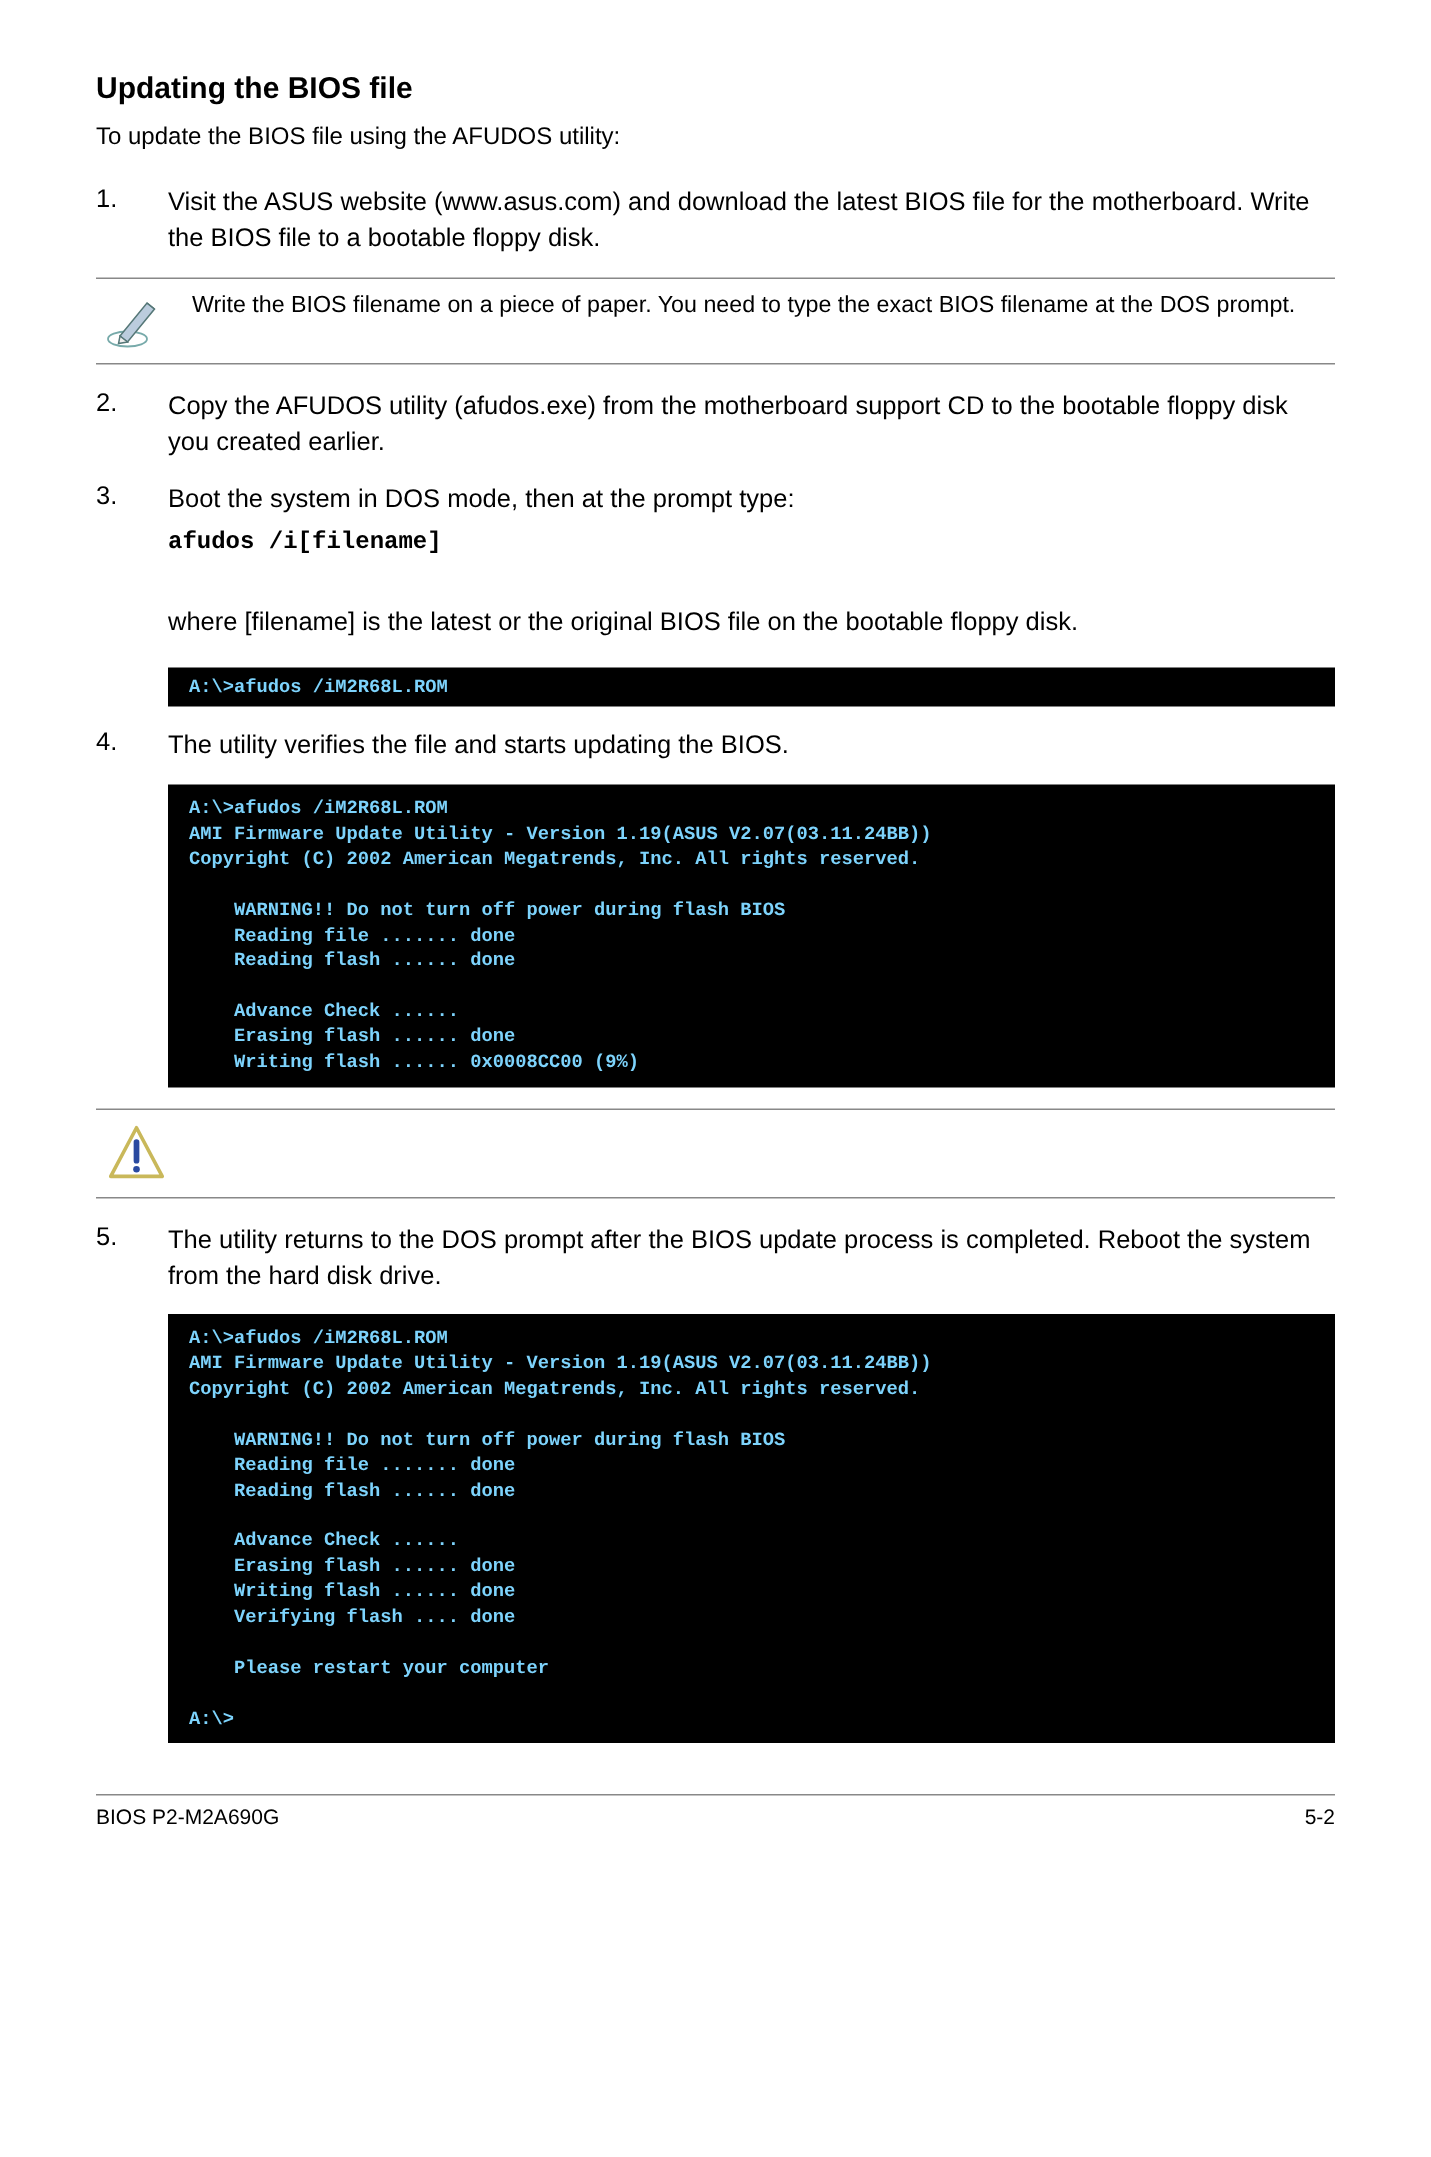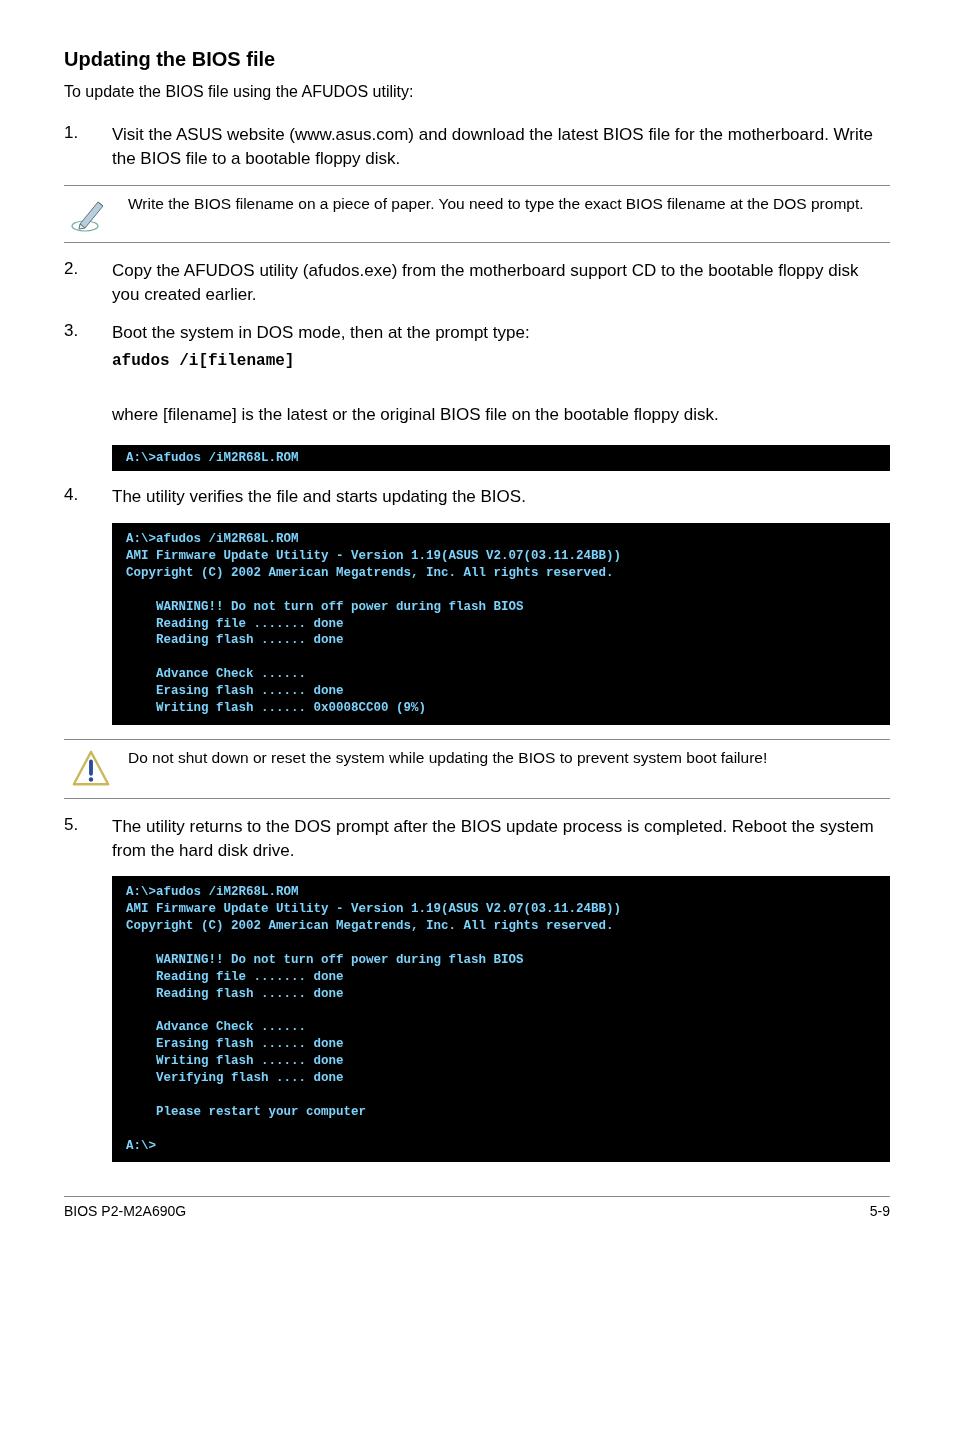--- a/index.html
+++ b/index.html
@@ -157,21 +157,20 @@
     Writing flash ...... 0x0008CC00 (9%)</div>
 
   <div class="note-box">
     <div class="note-icon">
       <svg class="warn-svg" viewBox="0 0 44 44">
         <polygon points="22,4 40,38 4,38" fill="#fff" stroke="#c9b85a" stroke-width="2.5" stroke-linejoin="round"></polygon>
         <line x1="22" y1="14" x2="22" y2="27" stroke="#2a4aa0" stroke-width="4" stroke-linecap="round"></line>
         <circle cx="22" cy="33" r="2.3" fill="#2a4aa0"></circle>
       </svg>
     </div>
-    <div class="note-text">Do not shut down or reset the system while updating the BIOS to prevent system boot failure!</div>
   </div>
 
   <div class="step">
     <div class="step-num">5.</div>
     <div class="step-body">The utility returns to the DOS prompt after the BIOS update process is completed. Reboot the system from the hard disk drive.</div>
   </div>
 
   <div class="terminal">A:\&gt;afudos /iM2R68L.ROM
 AMI Firmware Update Utility - Version 1.19(ASUS V2.07(03.11.24BB))
 Copyright (C) 2002 American Megatrends, Inc. All rights reserved.
@@ -184,15 +183,15 @@
     Erasing flash ...... done
     Writing flash ...... done
     Verifying flash .... done
 
     Please restart your computer
 
 A:\&gt;</div>
 
   <div class="footer">
     <span>BIOS P2-M2A690G</span>
-    <span>5-9</span>
+    <span>5-2</span>
   </div>
 </div>
 
 </body></html>

